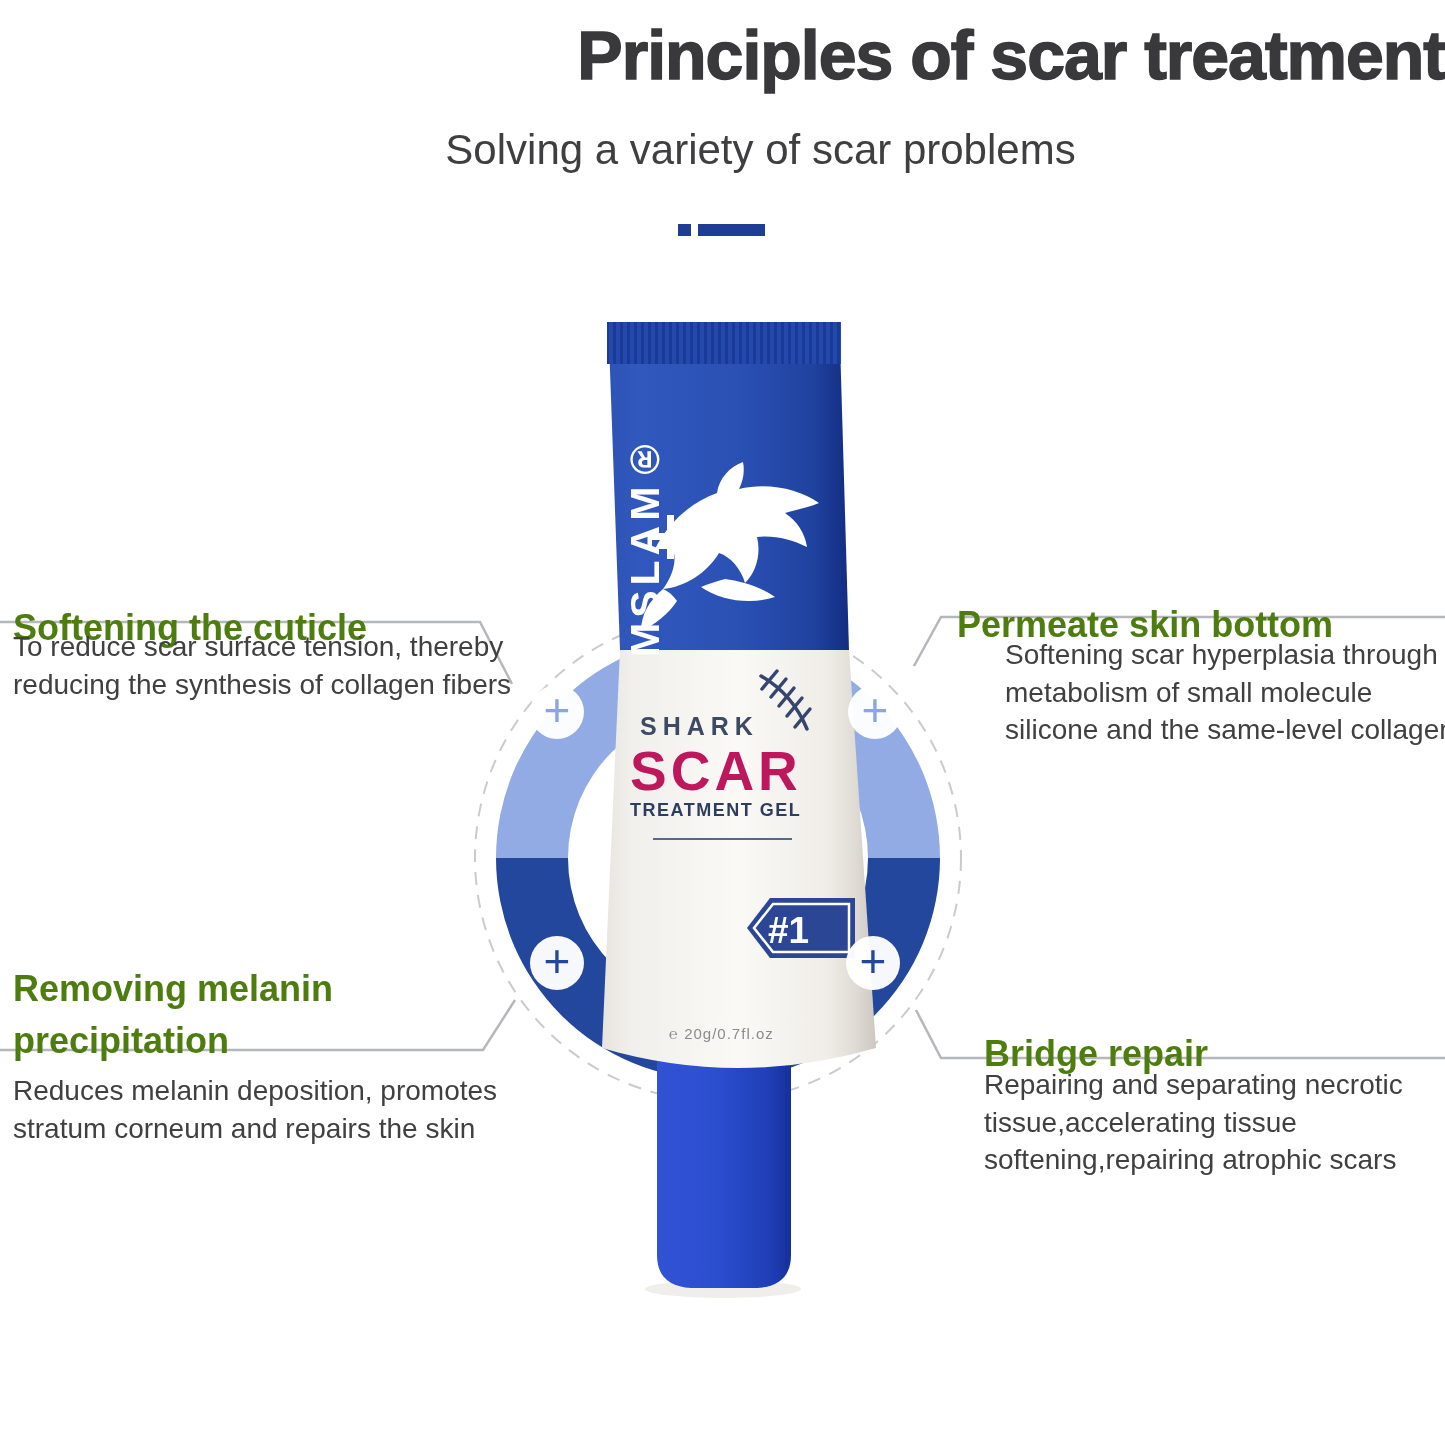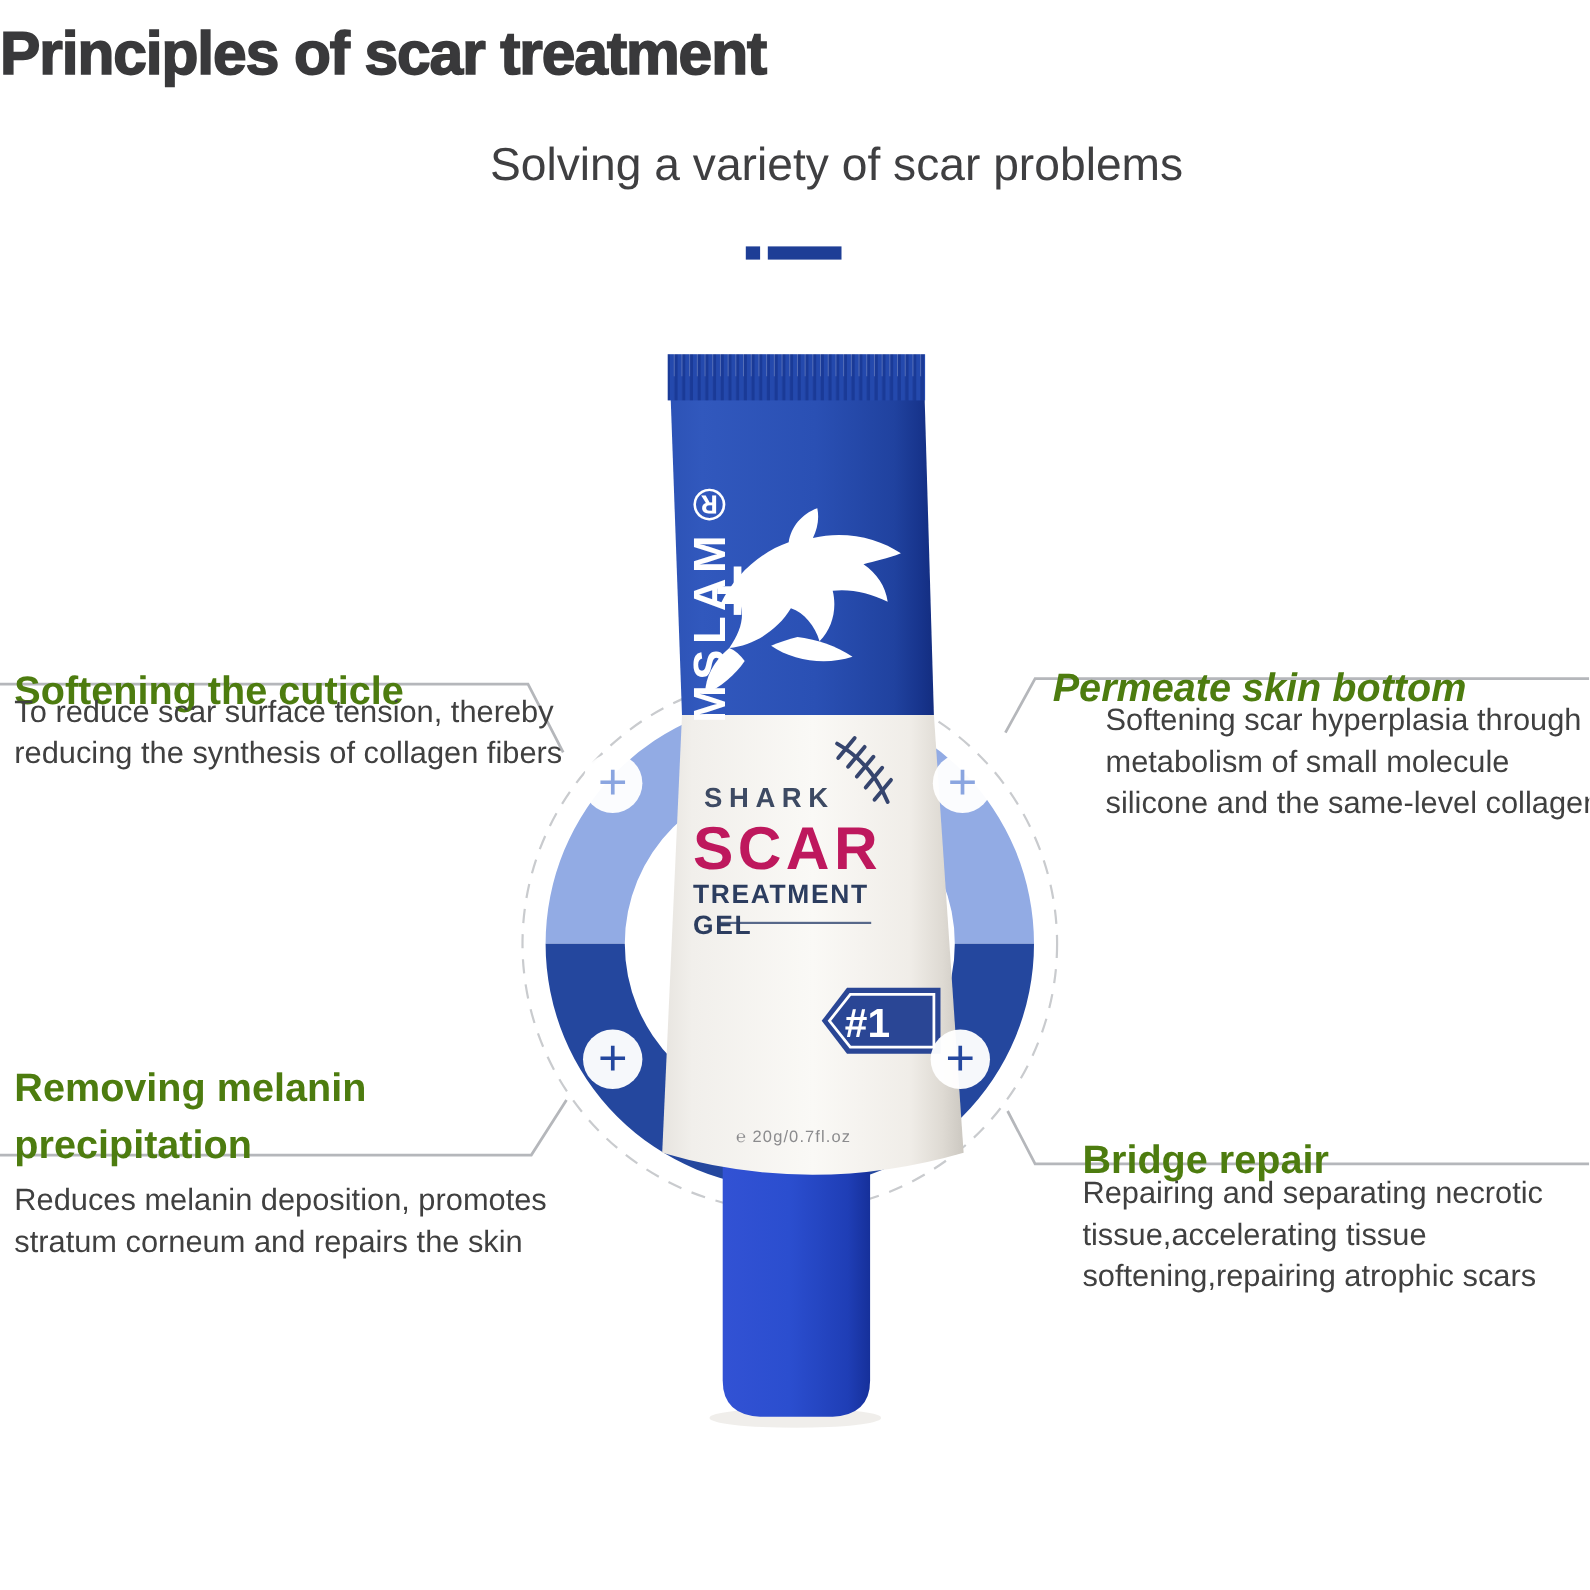--- a/index.html
+++ b/index.html
@@ -5,21 +5,21 @@
   * { margin:0; padding:0; box-sizing:border-box; }
   html,body { background:#ffffff; }
   body { font-family:"Liberation Sans", sans-serif; }
   .stage {
     position:relative; width:1445px; height:1445px;
     margin:0 auto; background:#ffffff; overflow:hidden;
   }
   
   .page-title {
     position:absolute; top:16px; left:0; width:100%;
-    text-align:left; font-size:55px; font-weight:bold;
+    text-align:right; font-size:68px; font-weight:bold;
     color:#39393b; letter-spacing:-1px; -webkit-text-stroke:1.5px #39393b;
   }
   .page-subtitle {
     position:absolute; top:126px; left:0; width:100%;
     text-align:center; font-size:42px; font-weight:normal; color:#3f3f41;margin-left:38px;
   }
   .accent-divider { position:absolute; top:224px; left:678px; width:90px; height:12px; }
   .accent-divider .sq  { position:absolute; left:0;   top:0; width:13px; height:12px; background:#1e3e96; }
   .accent-divider .bar { position:absolute; left:20px; top:0; width:67px; height:12px; background:#1e3e96; }
 
@@ -42,30 +42,30 @@
   
   .brand-vertical {
     position:absolute; left:622px; top:401px; width:46px; height:285px;
     writing-mode:vertical-rl; transform:rotate(180deg);
     color:#ffffff; font-size:41px; font-weight:bold; letter-spacing:5px;
     text-align:center;
   }
   .tube-word { position:absolute; text-align:left; }
   .w-shark     { left:640px; top:712px; width:120px; font-size:25px; font-weight:bold; letter-spacing:6px;   color:#3d4a63; }
   .w-scar      { left:630px; top:739px; width:180px; font-size:55px; font-weight:bold; letter-spacing:4px;   color:#be185d; }
-  .w-treatment { left:630px; top:800px; width:180px; font-size:24px; font-weight:bold; letter-spacing:1.5px; color:#2c3d5f; }
+  .w-treatment { left:630px; top:800px; width:180px; font-size:18px; font-weight:bold; letter-spacing:1.5px; color:#2c3d5f; }
   .w-badge     { left:768px; top:910px; width:82px;  font-size:37px; font-weight:bold; color:#ffffff; }
   .w-weight    { left:669px; top:1025px; width:170px; font-size:15px; color:#8b8b8d; letter-spacing:1px; }
 
   
   .co-head { position:absolute; font-size:36px; font-weight:bold; color:#4d7c0f; line-height:1.45;margin-top:45px; }
   .co-body { position:absolute; font-size:28px; color:#404040; line-height:1.34; }
   .h-tl { left:13px;  top:557px; width:470px; }
   .b-tl { left:13px;  top:628px; width:510px; }
-  .h-tr { left:957px; top:554px; width:470px;font-style:italic; }
+  .h-tr { left:957px; top:554px; width:470px; }
   .b-tr { left:957px; top:636px; width:455px;margin-left:48px; }
   .h-bl { left:13px;  top:918px; width:430px; }
   .b-bl { left:13px;  top:1072px; width:552px; }
   .h-br { left:984px; top:983px; width:440px; }
   .b-br { left:984px; top:1066px; width:465px; }
 </style>
 </head>
 <body>
 
 <div class="stage">

